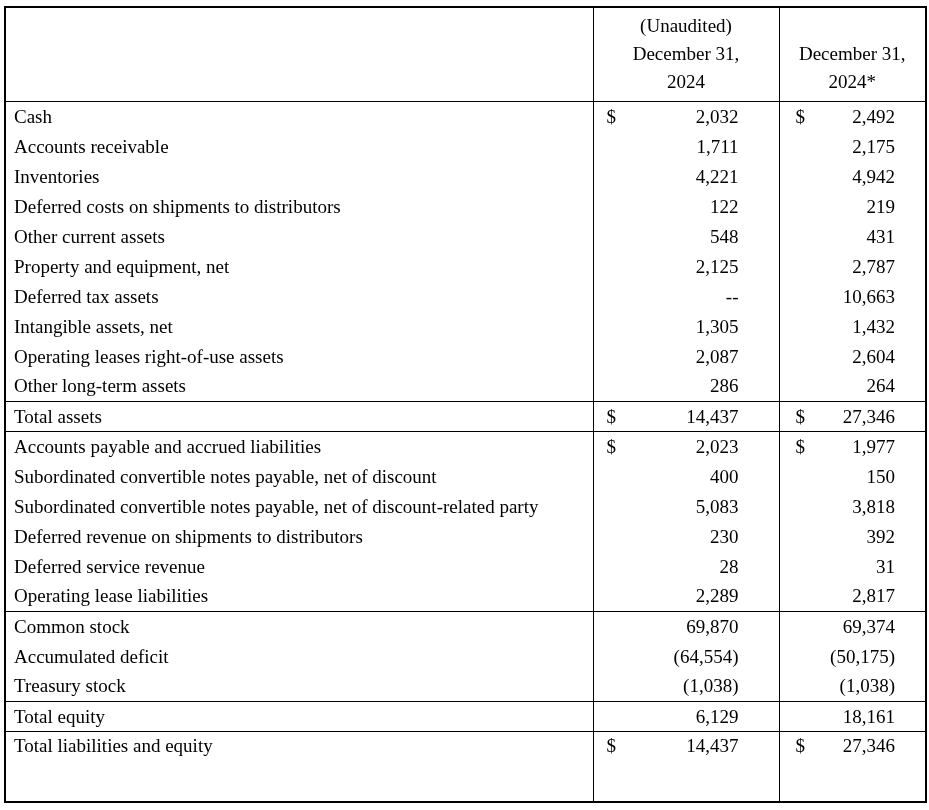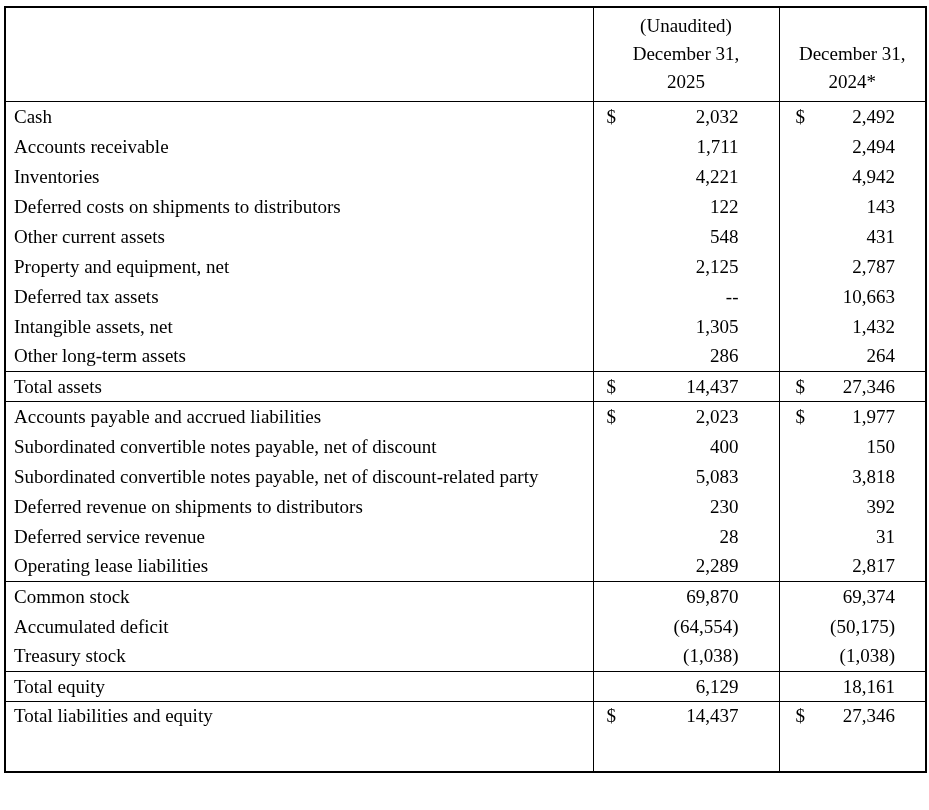--- a/index.html
+++ b/index.html
@@ -76,21 +76,21 @@
       <col class="c-label">
       <col class="c-2025">
       <col class="c-2024">
     </colgroup>
     <thead>
       <tr>
         <th class="label-col"></th>
         <th class="num-col">
           <div class="hline">(Unaudited)</div>
           <div class="hline">December 31,</div>
-          <div class="hline">2025</div>
+          <div class="hline">2024</div>
         </th>
         <th class="num-col">
           <div class="hline">&nbsp;</div>
           <div class="hline">December 31,</div>
           <div class="hline">2024*</div>
         </th>
       </tr>
     </thead>
     <tbody>
         <tr class="body-row section-start">
@@ -112,21 +112,21 @@
           <td class="label">Accounts receivable</td>
           <td class="num col2025">
             <div class="cellflex">
               <span class="cur"></span>
               <span class="val">1,711</span>
             </div>
           </td>
           <td class="num col2024">
             <div class="cellflex">
               <span class="cur"></span>
-              <span class="val">2,494</span>
+              <span class="val">2,175</span>
             </div>
           </td>
         </tr>
         <tr class="body-row">
           <td class="label">Inventories</td>
           <td class="num col2025">
             <div class="cellflex">
               <span class="cur"></span>
               <span class="val">4,221</span>
             </div>
@@ -142,21 +142,21 @@
           <td class="label">Deferred costs on shipments to distributors</td>
           <td class="num col2025">
             <div class="cellflex">
               <span class="cur"></span>
               <span class="val">122</span>
             </div>
           </td>
           <td class="num col2024">
             <div class="cellflex">
               <span class="cur"></span>
-              <span class="val">143</span>
+              <span class="val">219</span>
             </div>
           </td>
         </tr>
         <tr class="body-row">
           <td class="label">Other current assets</td>
           <td class="num col2025">
             <div class="cellflex">
               <span class="cur"></span>
               <span class="val">548</span>
             </div>
@@ -203,20 +203,35 @@
           <td class="num col2025">
             <div class="cellflex">
               <span class="cur"></span>
               <span class="val">1,305</span>
             </div>
           </td>
           <td class="num col2024">
             <div class="cellflex">
               <span class="cur"></span>
               <span class="val">1,432</span>
+            </div>
+          </td>
+        </tr>
+        <tr class="body-row">
+          <td class="label">Operating leases right-of-use assets</td>
+          <td class="num col2025">
+            <div class="cellflex">
+              <span class="cur"></span>
+              <span class="val">2,087</span>
+            </div>
+          </td>
+          <td class="num col2024">
+            <div class="cellflex">
+              <span class="cur"></span>
+              <span class="val">2,604</span>
             </div>
           </td>
         </tr>
         <tr class="body-row">
           <td class="label">Other long-term assets</td>
           <td class="num col2025">
             <div class="cellflex">
               <span class="cur"></span>
               <span class="val">286</span>
             </div>

